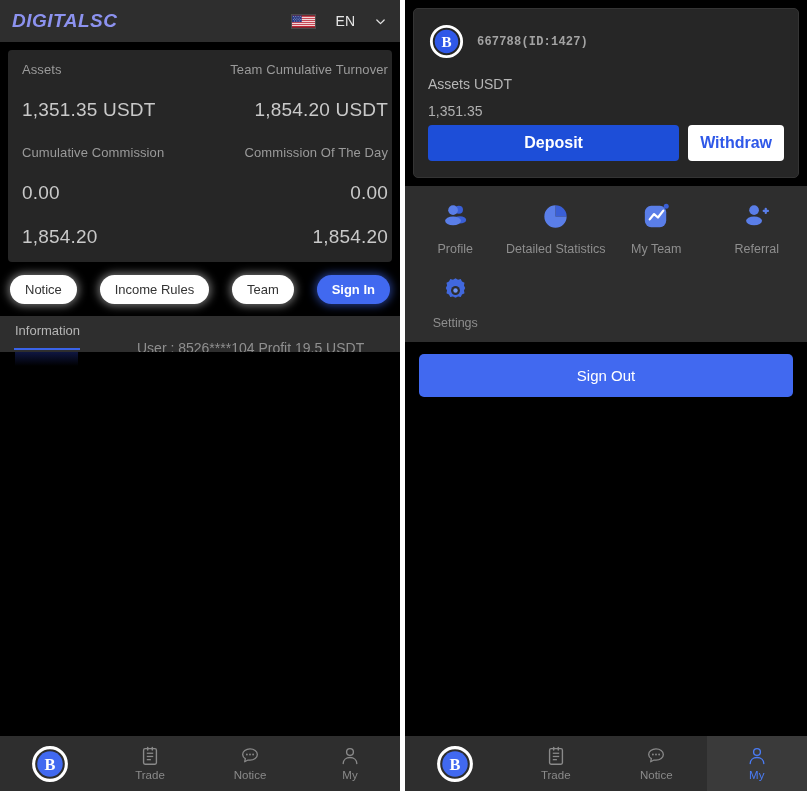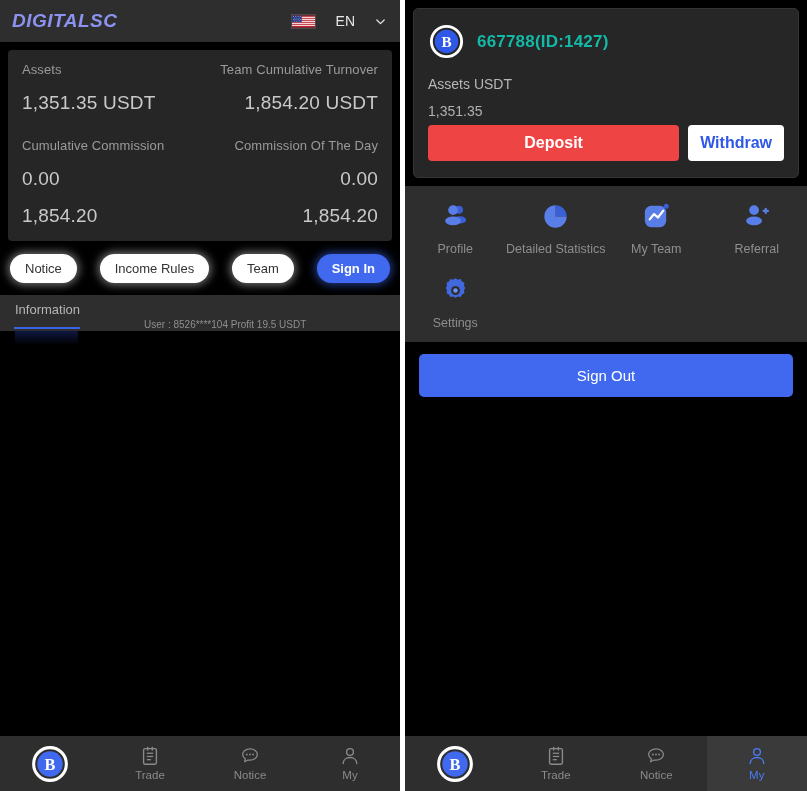--- a/index.html
+++ b/index.html
@@ -57,38 +57,38 @@
     display:block;
     border:1px solid #4a4a4a;
   }
   .chev{ width:11px; height:11px; display:block; }
 
   
   .stat-wrap{ padding:8px 8px 0 8px; }
   .stat-card{
     background:#262626;
     border-radius:4px;
-    padding:12px 14px 14px 14px;
+    padding:12px 4px 14px 14px;
   }
   .stat-row{
     display:flex;
     justify-content:space-between;
     align-items:baseline;
   }
   .stat-row.labels{ margin-top:24px; }
   .stat-row.labels:first-child{ margin-top:0; }
   .stat-lbl{
     font-size:13px;
     color:#9a9a9a;
     letter-spacing:.1px;
   }
   .stat-val{
     font-size:19px;
     color:#c9c9c9;
-    margin-top:15px;
+    margin-top:22px;
     letter-spacing:.2px;
   }
 
   
   .pills{
     display:flex;
     align-items:center;
     justify-content:space-between;
     padding:13px 10px 12px 10px;
   }
@@ -136,22 +136,22 @@
     background:#3a63e8;
   }
   .info-underglow{
     position:absolute;
     left:15px; top:36px;
     width:63px; height:14px;
     background:linear-gradient(to bottom, rgba(40,60,170,.38), rgba(0,0,0,0));
   }
   .ticker{
     position:absolute;
-    left:144px; top:24px;
-    font-size:10px;
+    left:137px; top:24px;
+    font-size:14px;
     color:#8f8f8f;
     white-space:nowrap;
   }
 
   
   .l-body{ flex:1; background:#000000; }
 
   
   .r-cardwrap{ padding:8px; background:#000000; }
   .acct-card{
@@ -160,24 +160,25 @@
     border:1px solid #343434;
     padding:14px 14px 16px 14px;
   }
   .acct-top{
     display:flex;
     align-items:center;
     gap:12px;
   }
   .btc-avatar{ width:37px; height:37px; display:block; flex:0 0 auto; }
   .acct-id{
-    font-size:17px;
+    font-size:12px;
     font-weight:bold;
-    color:#14b8a6;
+    color:#a3a3a3;
     letter-spacing:.2px;
+    font-family:Liberation Mono, monospace;
   }
   .acct-lbl{
     margin-top:16px;
     font-size:14px;
     color:#b7b7b7;
   }
   .acct-val{
     margin-top:11px;
     font-size:14px;
     color:#b0b0b0;
@@ -192,21 +193,21 @@
     font-weight:bold;
     border-radius:4px;
     padding:8px 0;
     cursor:pointer;
     border:1px solid transparent;
     text-align:center;
     font-family:"Liberation Sans", sans-serif;
   }
   .act-btn.deposit{
     flex:1 1 auto;
-    background:#ef4444;
+    background:#1d4ed8;
     color:#ffffff;
   }
   .act-btn.ghost{
     flex:0 0 auto;
     background:#ffffff;
     color:#2f58e8;
     padding-left:11px; padding-right:11px;
   }
 
   

